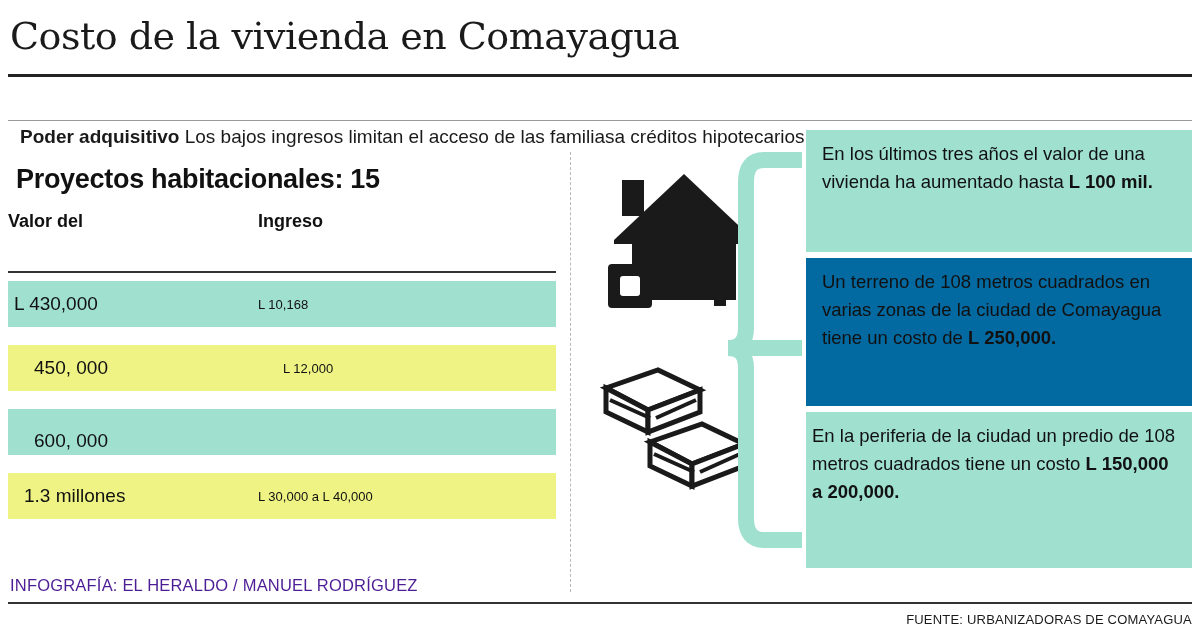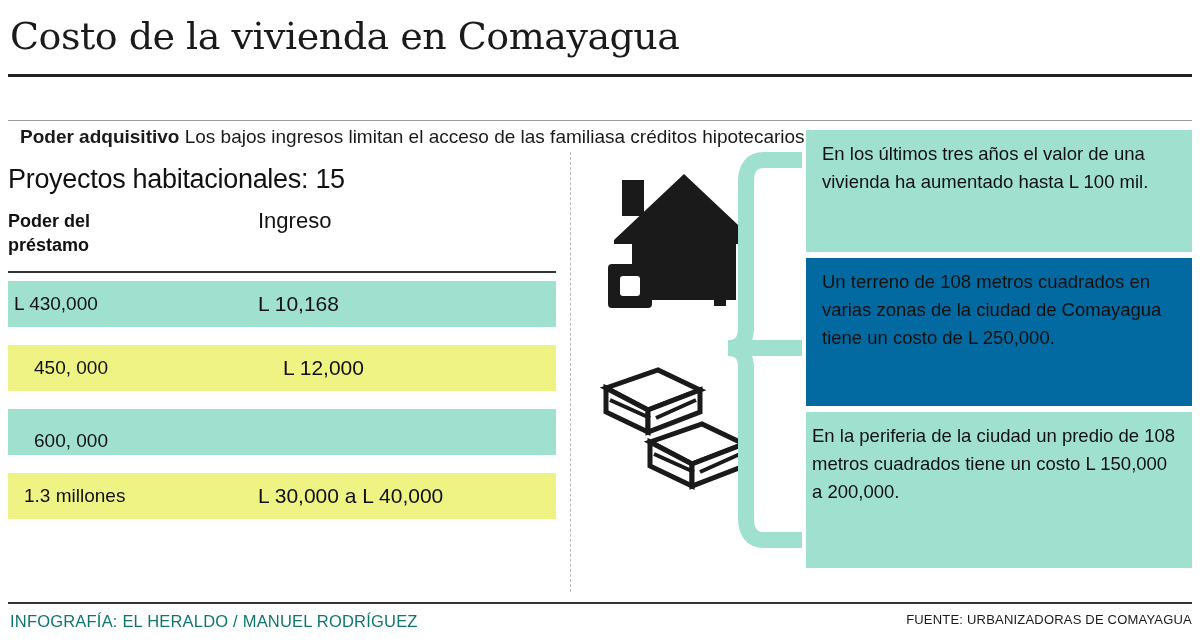--- a/index.html
+++ b/index.html
@@ -63,45 +63,45 @@
 
   
   .left-col {
     position: absolute;
     left: 8px;
     top: 150px;
     width: 548px;
   }
   .projects-heading {
     font-size: 27px;
-    font-weight: normal;
+    font-weight: bold;
     color: #111111;
     letter-spacing: -0.3px;
-    margin: 14px 0 0 0;
+    margin: 14px 0 0 8px;
   }
   .col-headers {
     position: relative;
     height: 62px;
     margin-top: 14px;
   }
   .col-head-1 {
     position: absolute;
     left: 0;
     top: 0;
     font-size: 18px;
     font-weight: bold;
     line-height: 24px;
     width: 180px;
   }
   .col-head-2 {
     position: absolute;
     left: 250px;
     top: 0;
-    font-size: 22px;
-    font-weight: normal;
+    font-size: 18px;
+    font-weight: bold;
     line-height: 24px;
   }
   .rule-table {
     width: 548px;
     height: 2px;
     background: #333333;
     margin-bottom: 8px;
   }
   .row {
     position: relative;
@@ -113,21 +113,21 @@
   .row.teal { background: #9fe0cf; }
   .row.lime { background: #eef384; padding-left: 10px; }
   .row .cell-left {
     position: absolute;
     font-size: 19px;
     color: #111111;
   }
   .row .cell-right {
     position: absolute;
     left: 250px;
-    font-size: 21px;
+    font-size: 13px;
     color: #111111;
   }
 
   
   .v-divider {
     position: absolute;
     left: 570px;
     top: 152px;
     width: 0;
     height: 440px;
@@ -156,43 +156,43 @@
   .callout {
     position: absolute;
     left: 806px;
     width: 386px;
     padding: 10px 14px 12px 16px;
     box-sizing: border-box;
     font-size: 18.5px;
     line-height: 28px;
     color: #111111;
   }
-  .callout b { font-weight: normal; }
+  .callout b { font-weight: bold; }
   .callout.teal { background: #9fe0cf; }
   .callout.lime { background: #0369a1; }
   #callout-1 { top: 130px; height: 122px; }
   #callout-2 { top: 258px; height: 148px; }
   #callout-3 { top: 412px; height: 156px; padding-left: 6px; }
 
   
   .rule-bottom {
     position: absolute;
     left: 8px;
     top: 602px;
     width: 1184px;
     height: 2px;
     background: #333333;
   }
   .credit {
     position: absolute;
     left: 10px;
-    top: 612px;
+    top: 576px;
     font-size: 16.5px;
     letter-spacing: 0.2px;
-    color: #0f766e;
+    color: #4c1d95;
     font-family: "Liberation Sans", sans-serif;
   }
   .source {
     position: absolute;
     right: 8px;
     top: 612px;
     font-size: 13px;
     letter-spacing: 0.2px;
     color: #1a1a1a;
   }
@@ -207,22 +207,21 @@
   <div class="subtitle">
     <b>Poder adquisitivo</b><span> Los bajos ingresos limitan el acceso de las familiasa créditos hipotecarios</span>
   </div>
   <div class="rule-sub"></div>
 
   <div class="left-col">
     <div class="projects-heading">Proyectos habitacionales: 15</div>
 
     <div class="col-headers">
       <div class="col-head-1">
-        <div>Poder del</div>
-        <div>préstamo</div>
+        <div>Valor del</div>
       </div>
       <div class="col-head-2">Ingreso</div>
     </div>
 
     <div class="rule-table"></div>
 
     <div class="row teal">
       <div class="cell-left" style="left:6px;">L 430,000</div>
       <div class="cell-right">L 10,168</div>
     </div>

